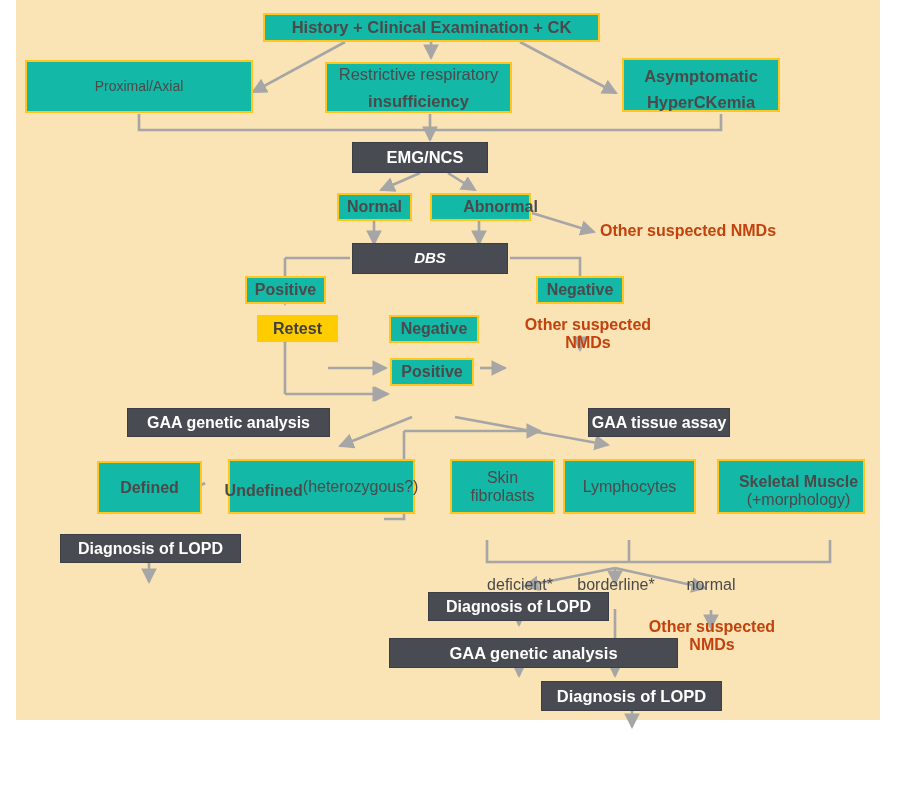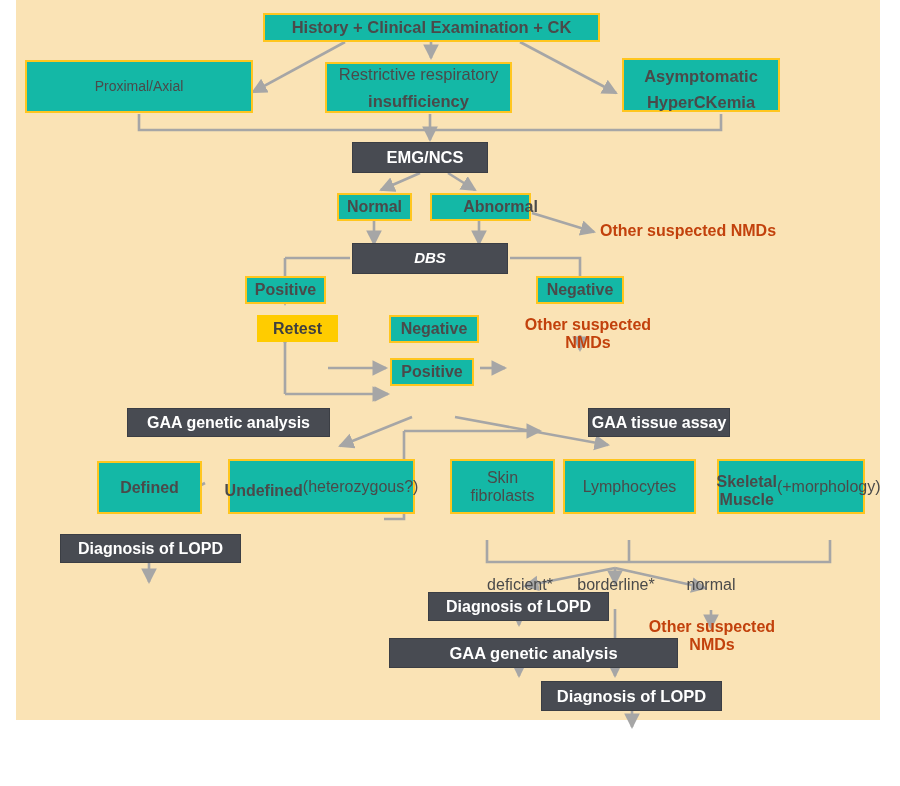--- a/index.html
+++ b/index.html
@@ -183,21 +183,21 @@
 
 <div class="node white" style="left:434px;top:459px;width:105px;height:55px;font-size:16px;flex-direction:column;margin-left:16px;">
   <span class="w400">Skin</span>
   <span class="w400">fibrolasts</span>
 </div>
 
 <div class="node white" style="left:563px;top:459px;width:133px;height:55px;font-size:16px;">
   <span class="w400">Lymphocytes</span>
 </div>
 
-<div class="node white" style="left:717px;top:459px;width:148px;height:55px;font-size:16px;flex-direction:row;padding-left:15px;">
+<div class="node white" style="left:717px;top:459px;width:148px;height:55px;font-size:16px;flex-direction:column;padding-left:15px;">
   <span class="w700">Skeletal Muscle</span>
   <span class="w400">(+morphology)</span>
 </div>
 
 <div class="node dark" style="left:60px;top:534px;width:181px;height:29px;font-size:16px;">
   <span>Diagnosis of LOPD</span>
 </div>
 
 <div class="node plain-lt" style="left:460px;top:574px;width:120px;height:22px;font-size:16px;">
   <span>deficient*</span>

